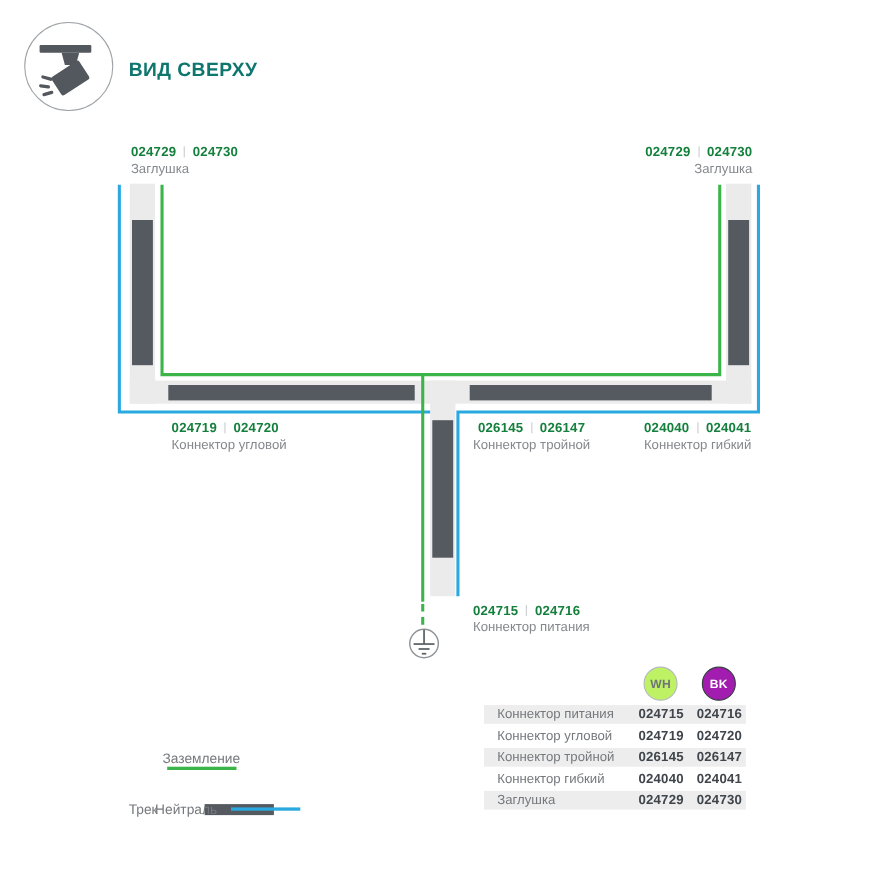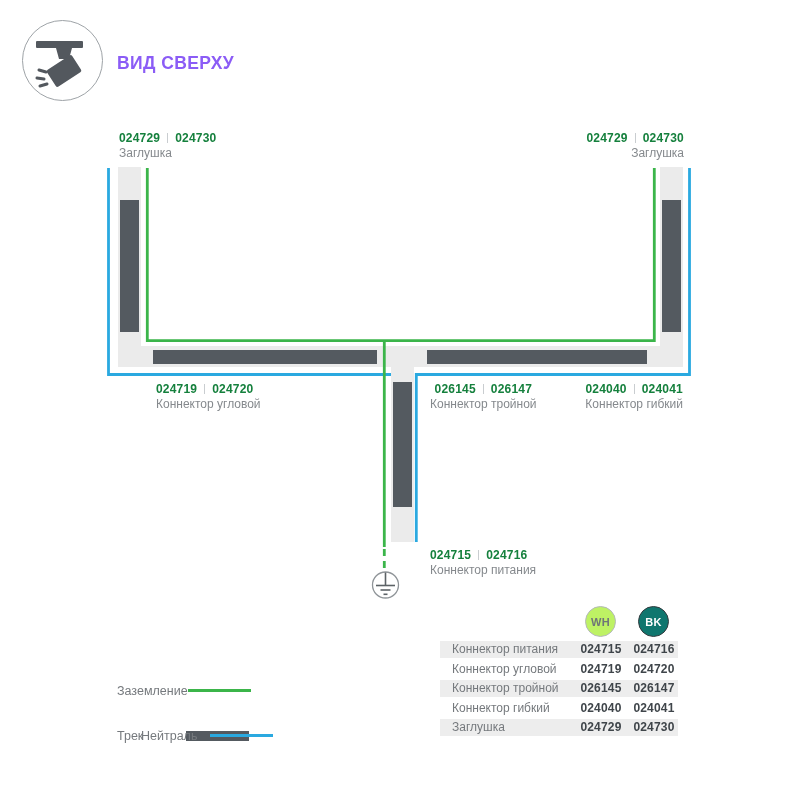--- a/index.html
+++ b/index.html
@@ -2,21 +2,21 @@
 <html><head>
 <meta charset="utf-8">
 <style>
   html,body{margin:0;padding:0;background:#ffffff;}
   body{font-family:"Liberation Sans", sans-serif;}
   #stage{position:relative;width:800px;height:800px;background:#ffffff;overflow:hidden;}
 
   
   .hdr-circle{position:absolute;left:22px;top:20px;width:81px;height:81px;border:1.5px solid #9ea3a7;
     border-radius:50%;box-sizing:border-box;}
-  .hdr-title{position:absolute;left:117px;top:53px;font-size:17.5px;font-weight:bold;color:#8b5cf6;
+  .hdr-title{position:absolute;left:117px;top:53px;font-size:17.5px;font-weight:bold;color:#0f766e;
     letter-spacing:0.4px;}
 
   
   .housing{position:absolute;background:#ebebeb;}
   .bar{position:absolute;background:#545a60;}
 
   
   #wires{position:absolute;left:0;top:0;pointer-events:none;}
 
   
@@ -33,21 +33,21 @@
   .sw-green{height:3px;background:#3bb54a;}
   .sw-track{height:10px;background:#545a60;}
   .sw-blue{height:3px;background:#2aa9e0;}
 
   
   .ptable{position:absolute;left:440px;top:606px;width:238px;}
   .thead{position:relative;height:35px;}
   .ccircle{position:absolute;top:0;width:31px;height:31px;border-radius:50%;box-sizing:border-box;
     display:flex;align-items:center;justify-content:center;font-size:11px;font-weight:bold;letter-spacing:0.3px;}
   .ccircle.wh{left:145px;background:#bef264;border:1px solid #b5b9bc;color:#6f7478;}
-  .ccircle.bk{left:198px;background:#0f766e;border:1px solid #363c40;color:#ffffff;text-align:right;}
+  .ccircle.bk{left:198px;background:#a21caf;border:1px solid #363c40;color:#ffffff;text-align:right;}
   .trow{display:flex;align-items:center;height:16.5px;margin-bottom:3px;font-size:12px;}
   .trow.odd{background:#ededed;}
   .trow .rname{flex:1;padding-left:12px;color:#75797d;}
   .trow .rwh{width:58px;text-align:center;font-weight:bold;color:#3f454a;letter-spacing:0.2px;}
   .trow .rbk{width:48px;text-align:center;font-weight:bold;color:#3f454a;letter-spacing:0.2px;}
 </style>
 </head>
 <body>
 
 <div id="stage">
@@ -124,21 +124,21 @@
   <div class="dlabel right" style="right:117px;top:383px;">
     <div class="codes"><span>024040</span><span class="sep"></span><span>024041</span></div>
     <div class="name">Коннектор гибкий</div>
   </div>
 
   <div class="dlabel" style="left:430px;top:517px;margin-top:32px;">
     <div class="codes"><span>024715</span><span class="sep"></span><span>024716</span></div>
     <div class="name">Коннектор питания</div>
   </div>
 
-  <div class="legend-row" style="top:683px;">
+  <div class="legend-row" style="top:683px;flex-direction:column;">
     <span class="llabel">Заземление</span>
     <span class="sw sw-green"></span>
   </div>
   <div class="legend-row" style="top:728px;">
     <span class="llabel">Трек</span>
     <span class="sw sw-track"></span>
   </div>
   <div class="legend-row" style="top:728px;margin-left:24px;">
     <span class="llabel">Нейтраль</span>
     <span class="sw sw-blue"></span>

